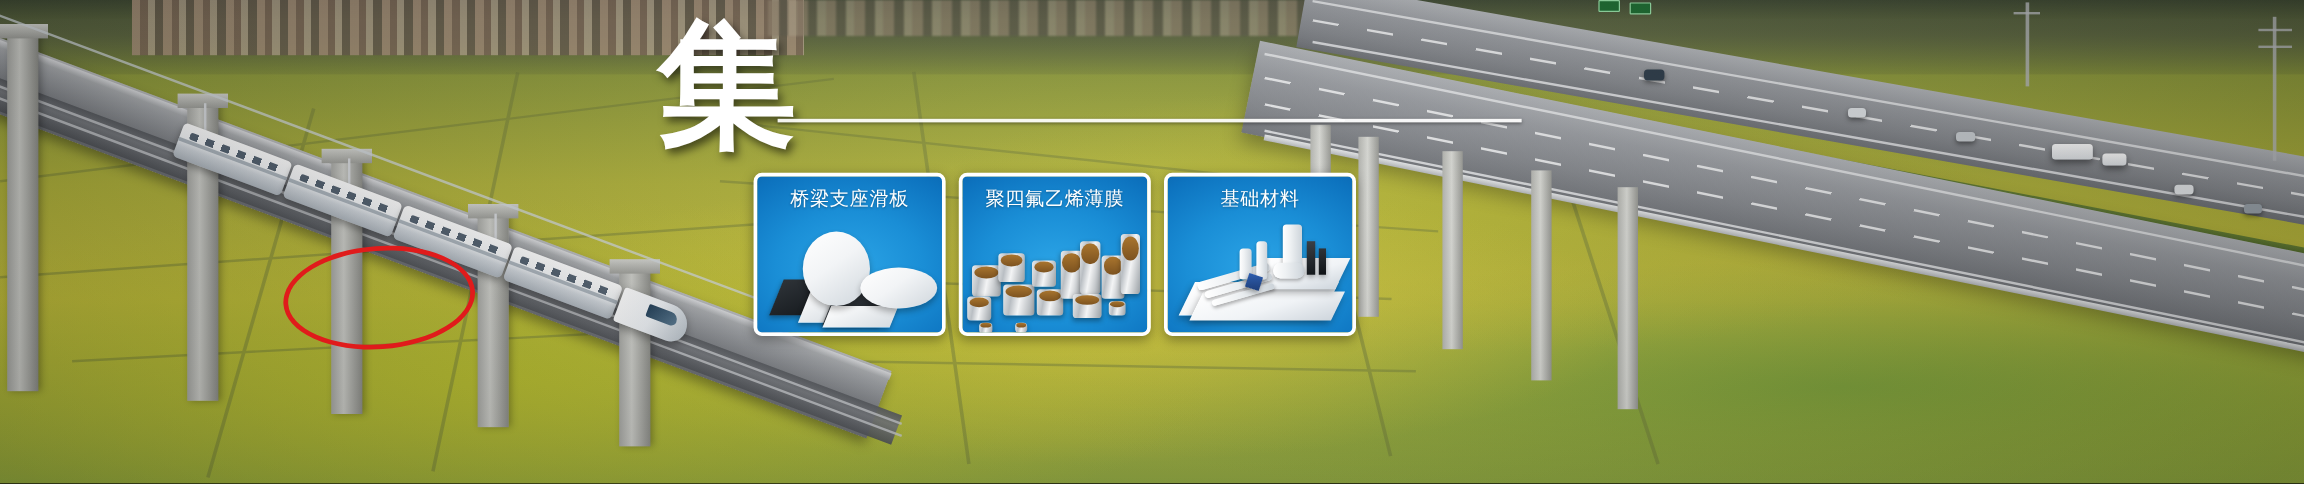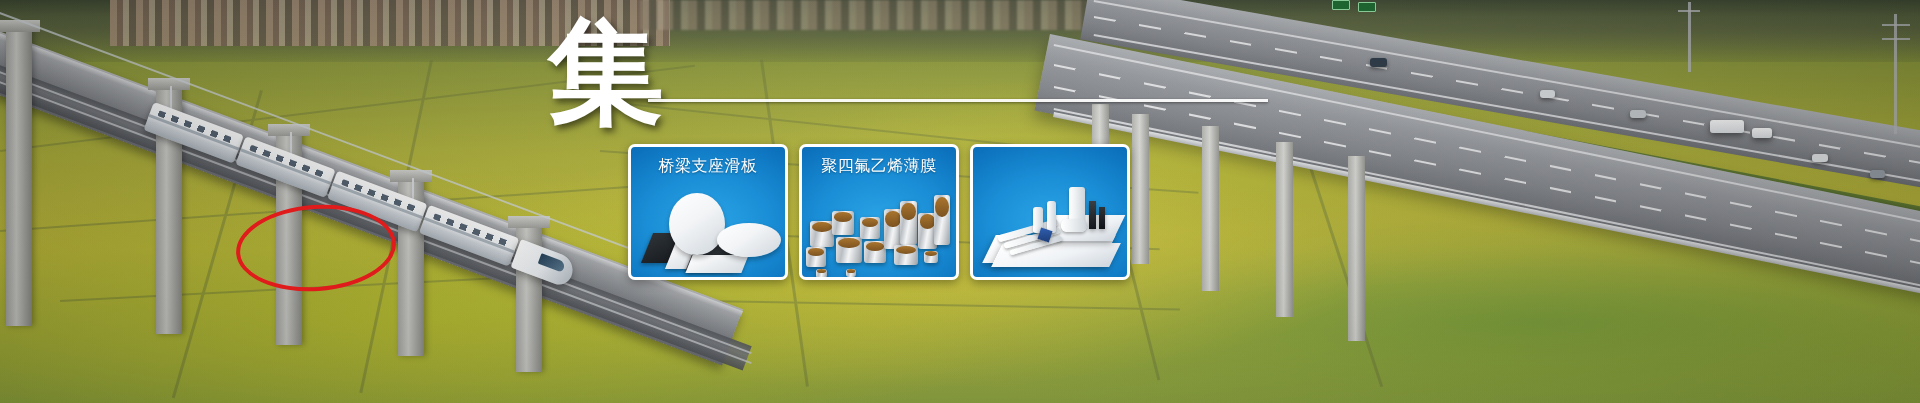--- a/index.html
+++ b/index.html
@@ -444,20 +444,21 @@
         <div class="bush" style="left:92px;top:64px;width:24px;height:20px;"></div>
         <div class="bush" style="left:116px;top:32px;width:19px;height:36px;"></div>
         <div class="bush" style="left:132px;top:14px;width:16px;height:50px;"></div>
         <div class="bush" style="left:122px;top:70px;width:14px;height:12px;"></div>
         <div class="bush" style="left:14px;top:88px;width:11px;height:9px;"></div>
         <div class="bush" style="left:44px;top:88px;width:10px;height:8px;"></div>
       </div>
     </div>
 
     <div class="card">
+      <div class="card-label">基础材料</div>
       <div class="card-art">
         <div class="sheet" style="left:16px;top:54px;width:120px;height:28px;transform:skewX(-26deg);"></div>
         <div class="sheet" style="left:24px;top:62px;width:118px;height:24px;transform:skewX(-26deg);"></div>
         <div class="sheet" style="left:72px;top:34px;width:74px;height:26px;transform:skewX(-26deg);"></div>
         <div class="rod" style="left:24px;top:46px;width:62px;height:7px;transform:rotate(-16deg);"></div>
         <div class="rod" style="left:30px;top:54px;width:58px;height:6px;transform:rotate(-16deg);"></div>
         <div class="rod" style="left:36px;top:62px;width:54px;height:5px;transform:rotate(-16deg);"></div>
         <div class="rod" style="left:60px;top:26px;width:10px;height:26px;"></div>
         <div class="rod" style="left:74px;top:20px;width:9px;height:32px;"></div>
         <div class="rod" style="left:96px;top:6px;width:16px;height:40px;"></div>

